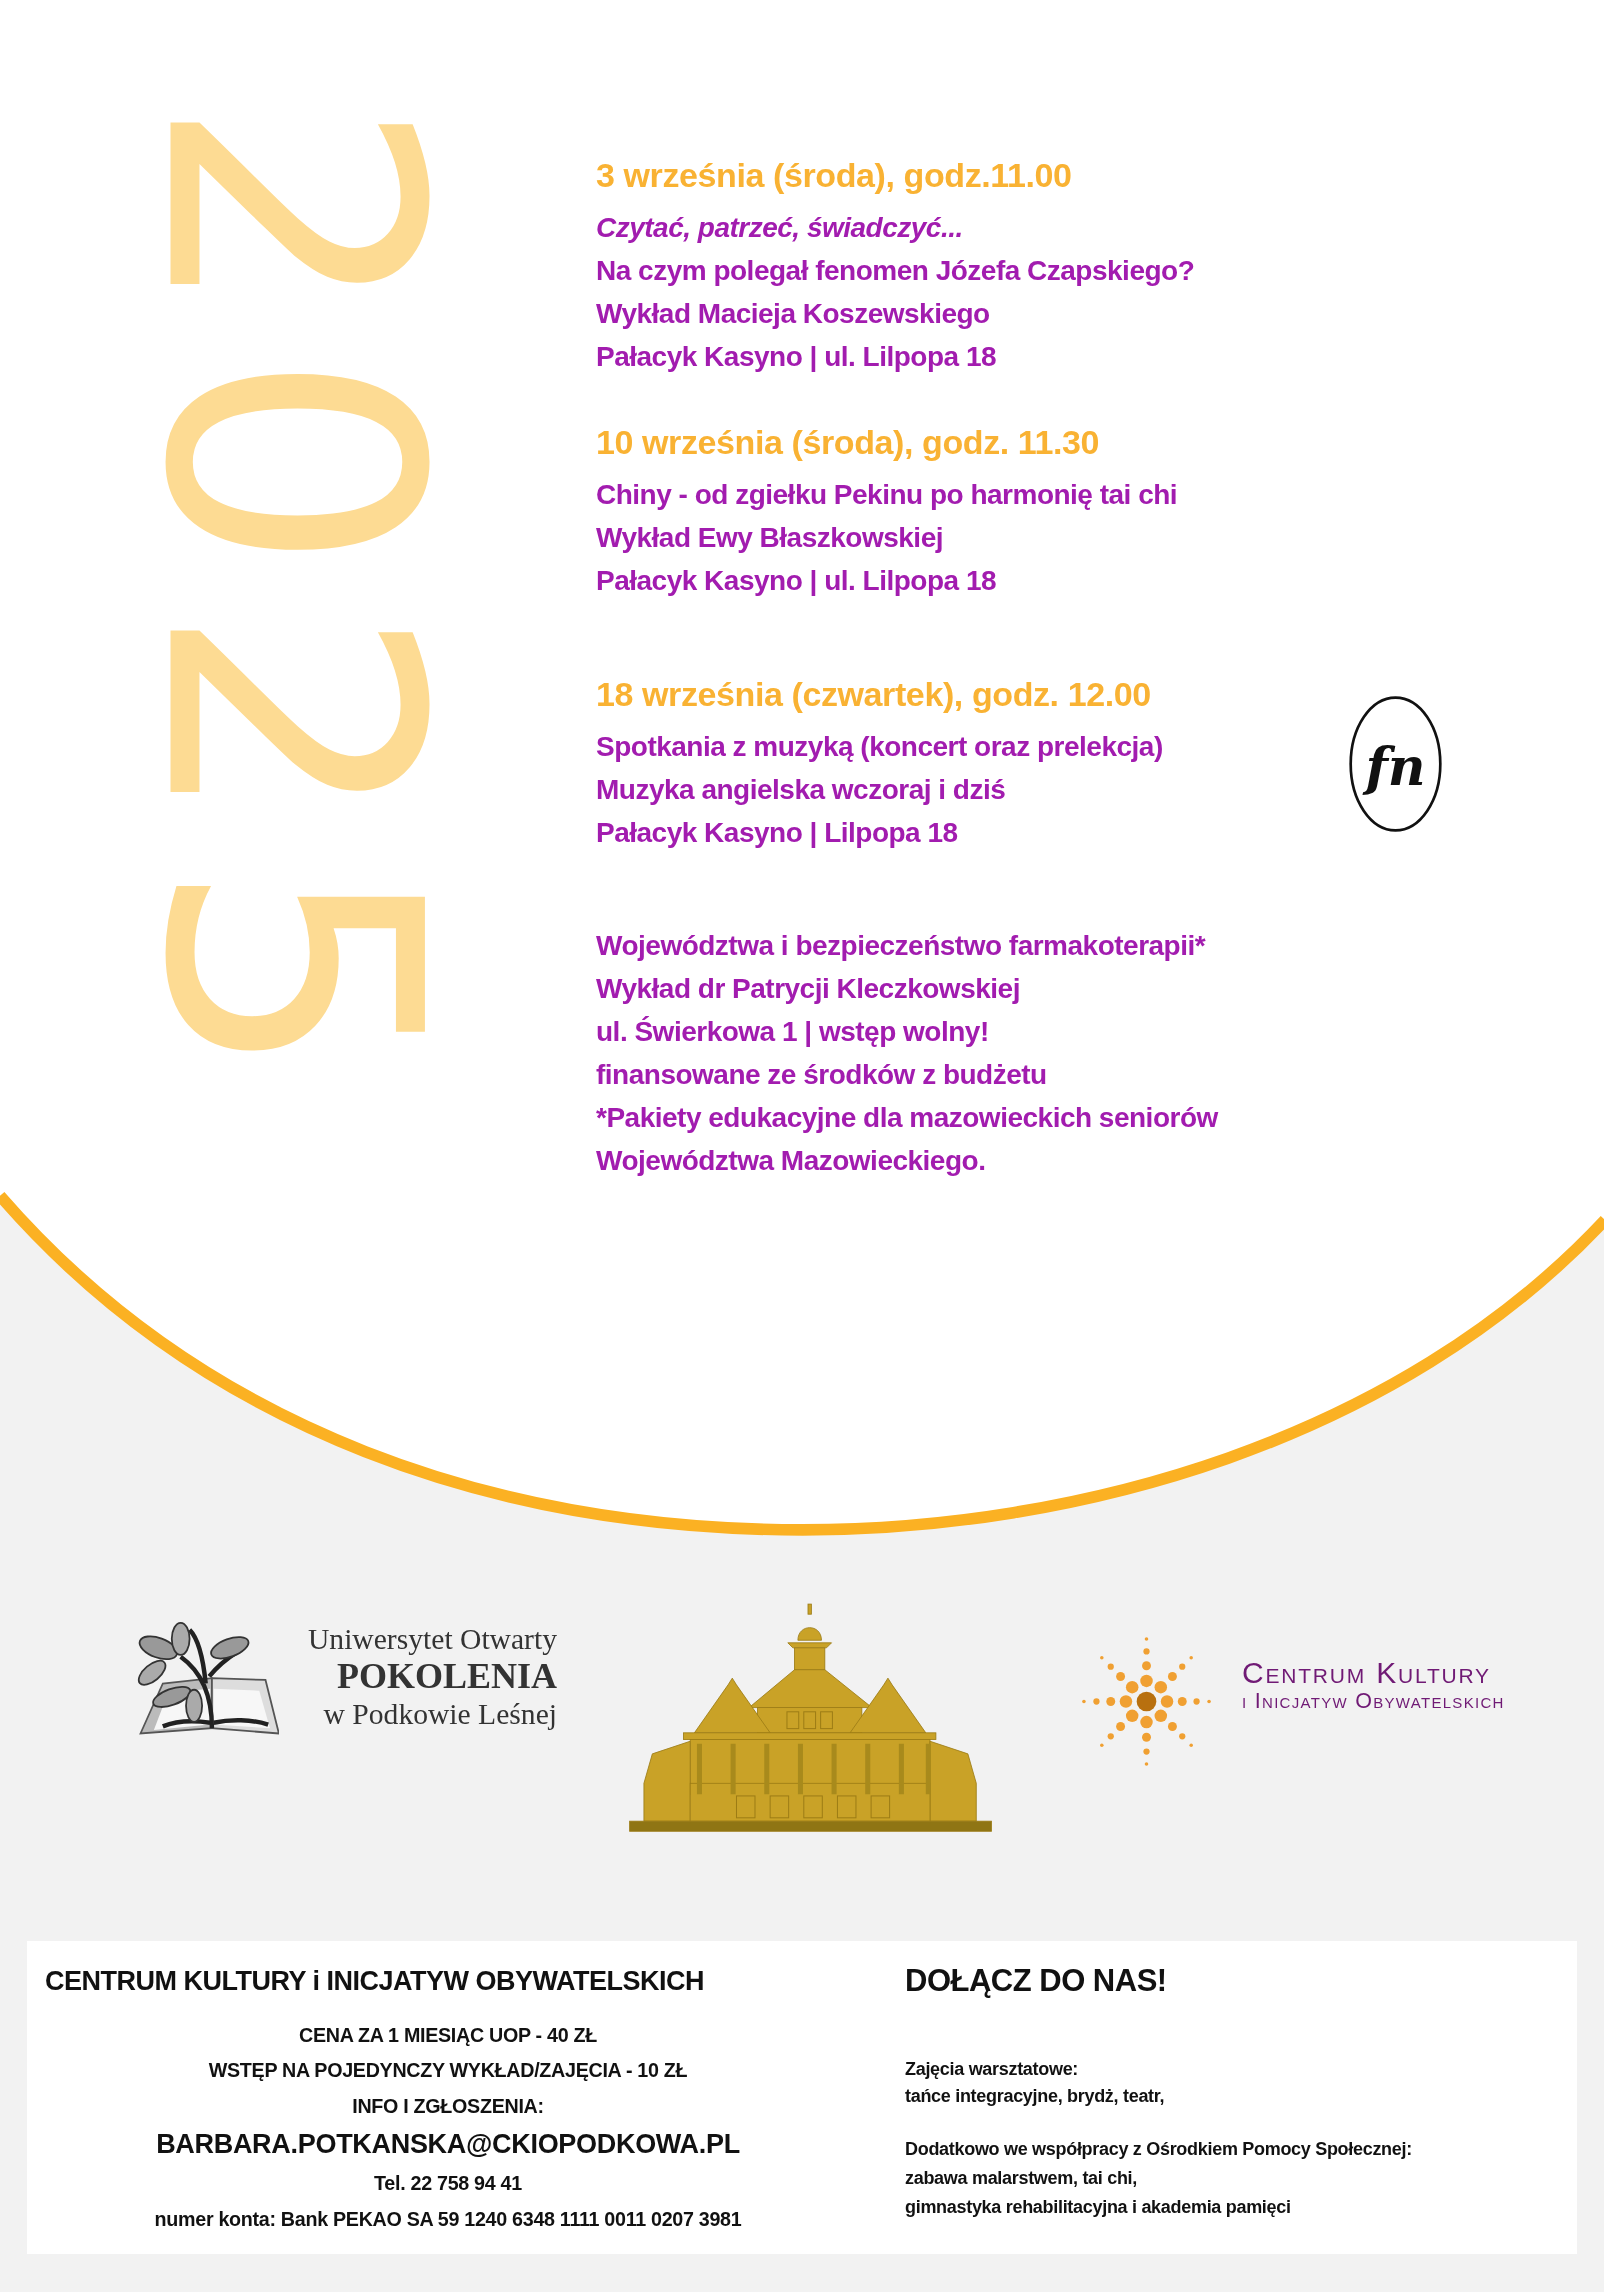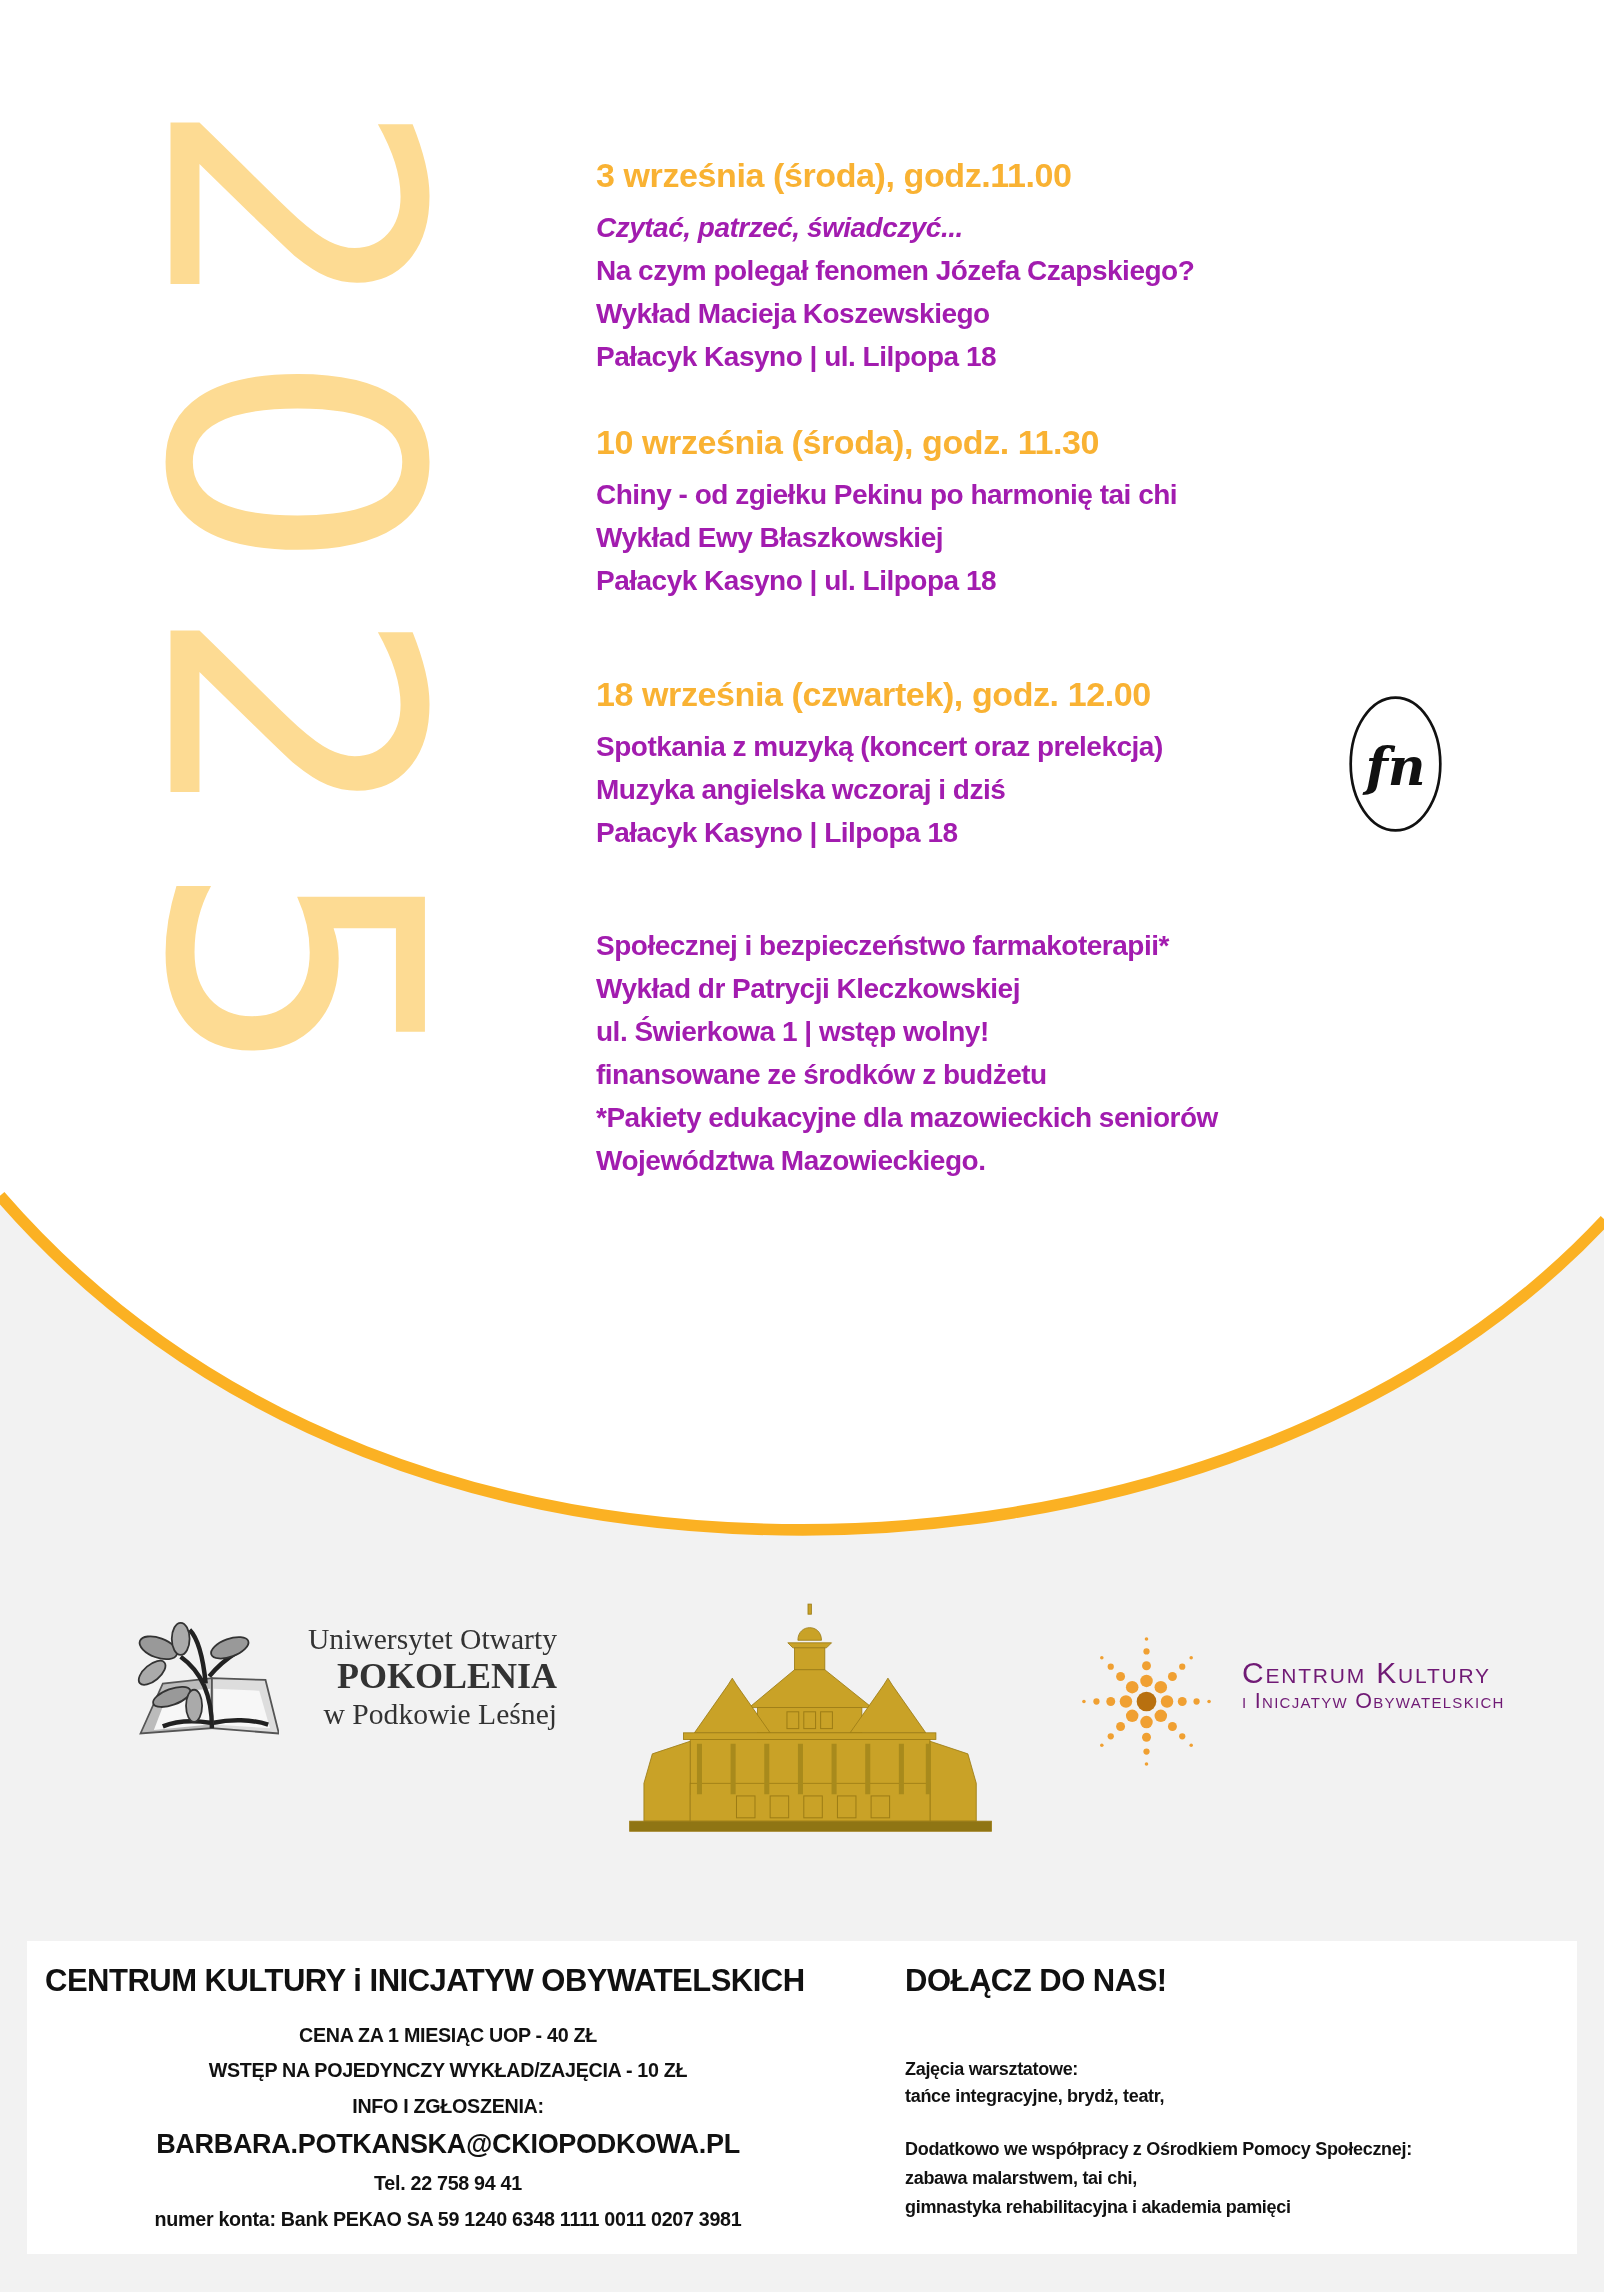--- a/index.html
+++ b/index.html
@@ -94,21 +94,21 @@
   .footer {
     position: absolute;
     left: 27px; top: 1941px;
     width: 1550px; height: 313px;
     background: #ffffff;
     z-index: 2;
   }
   .footer-left { position: absolute; left: 18px; top: 0; width: 842px; }
   .footer-left .title {
     font-weight: bold;
-    font-size: 31px;
+    font-size: 27px;
     line-height: 36px;
     margin-top: 21.5px;
     letter-spacing: -0.5px;
     white-space: nowrap;
   }
   .footer-left .center { text-align: center; width: 806px; }
   .footer-left .row { font-weight: bold; font-size: 19.7px; letter-spacing: -0.3px; white-space: nowrap; }
   .footer-left .r1 { position: absolute; top: 81px; left: 0; width: 806px; line-height: 27px; }
   .footer-left .r2 { position: absolute; top: 116px; left: 0; width: 806px; line-height: 27px; }
   .footer-left .r3 { position: absolute; top: 152px; left: 0; width: 806px; line-height: 27px; }
@@ -146,21 +146,21 @@
     <div class="line">Wykład Ewy Błaszkowskiej</div>
     <div class="line">Pałacyk Kasyno | ul. Lilpopa 18</div>
   </div>
   <div class="event" style="top:519px">
     <div class="date">18 września (czwartek), godz. 12.00</div>
     <div class="line">Spotkania z muzyką (koncert oraz prelekcja)</div>
     <div class="line">Muzyka angielska wczoraj i dziś</div>
     <div class="line">Pałacyk Kasyno | Lilpopa 18</div>
   </div>
   <div class="event" style="top:772px">
-    <div class="line">Społecznej i bezpieczeństwo farmakoterapii*</div>
+    <div class="line">Województwa i bezpieczeństwo farmakoterapii*</div>
     <div class="line">Wykład dr Patrycji Kleczkowskiej</div>
     <div class="line">ul. Świerkowa 1 | wstęp wolny!</div>
     <div class="line">finansowane ze środków z budżetu</div>
     <div class="line">*Pakiety edukacyjne dla mazowieckich seniorów</div>
     <div class="line">Województwa Mazowieckiego.</div>
   </div>
 </div>
 
 <svg class="fn-logo" viewBox="0 0 106 154" xmlns="http://www.w3.org/2000/svg">
   <ellipse cx="53" cy="77" rx="50" ry="74" fill="#fff" stroke="#111" stroke-width="3"></ellipse>

